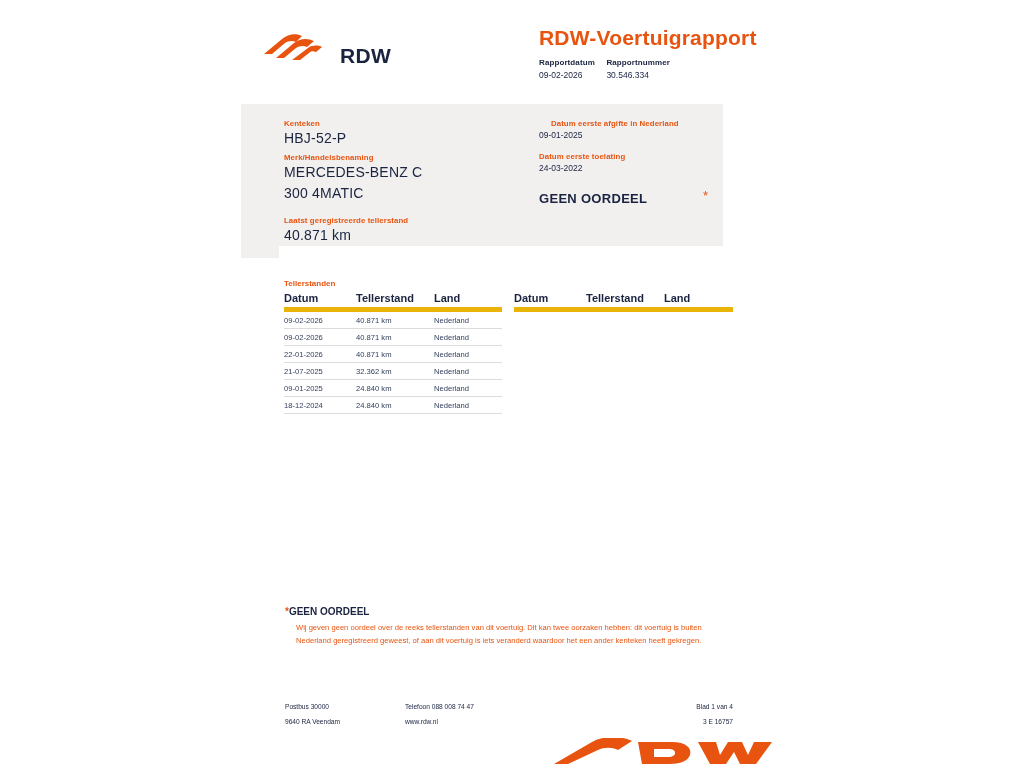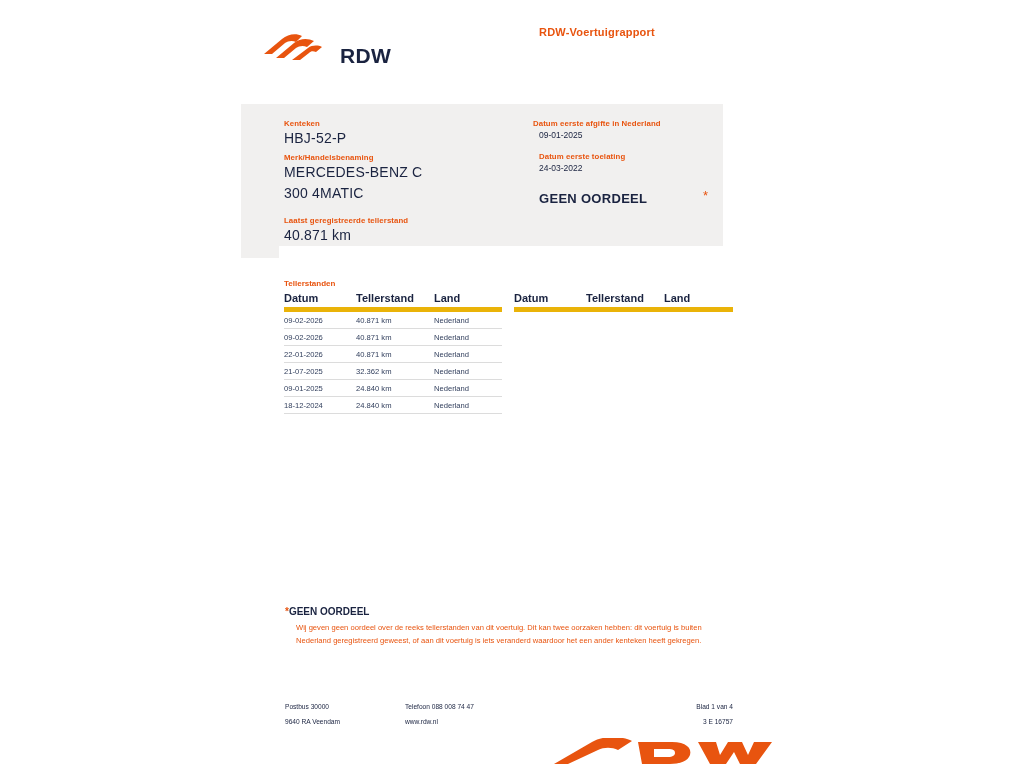--- a/index.html
+++ b/index.html
@@ -43,21 +43,21 @@
     top: 22px;
     font-size: 21px;
     font-weight: bold;
     letter-spacing: 0.3px;
     color: #1a2340;
   }
   .report-title {
     position: absolute;
     left: 539px;
     top: 26px;
-    font-size: 11px;
+    font-size: 21px;
     font-weight: bold;
     color: #e8540f;
     letter-spacing: 0.2px;
   }
   .meta {
     position: absolute;
     left: 539px;
     top: 58px;
     width: 300px;
     font-size: 8.5px;
@@ -226,35 +226,45 @@
     <svg class="logo-mark" viewBox="0 0 68 34">
       <path d="M2 24 L20 9 C26 4 34 3 40 6 L34 12 C30 10 26 11 23 13 L10 24 Z" fill="#e8540f"></path>
       <path d="M14 28 L32 13 C38 8 46 8 52 11 L45 17 C41 15 37 16 34 18 L22 28 Z" fill="#e8540f"></path>
       <path d="M30 30 L46 18 C50 15 56 15 60 17 L54 22 C51 21 49 21 47 23 L38 30 Z" fill="#e8540f"></path>
     </svg>
     <div class="logo-text">RDW</div>
   </div>
 
   <div class="report-title">RDW-Voertuigrapport</div>
 
+  <div class="meta">
+    <div class="col c1">
+      <span class="lbl">Rapportdatum</span>
+      <span class="val">09-02-2026</span>
+    </div>
+    <div class="col c2">
+      <span class="lbl">Rapportnummer</span>
+      <span class="val">30.546.334</span>
+    </div>
+  </div>
 
   <div class="panel">
     <div class="tail"></div>
 
     <div class="p-label" style="left:43px; top:15px;">Kenteken</div>
     <div class="p-value-lg" style="left:43px; top:26px;">HBJ-52-P</div>
 
     <div class="p-label" style="left:43px; top:49px;">Merk/Handelsbenaming</div>
     <div class="p-value-lg" style="left:43px; top:60px;">MERCEDES-BENZ C</div>
     <div class="p-value-lg" style="left:43px; top:81px;">300 4MATIC</div>
 
     <div class="p-label" style="left:43px; top:112px;">Laatst geregistreerde tellerstand</div>
     <div class="p-value-lg" style="left:43px; top:123px;">40.871 km</div>
 
-    <div class="p-label" style="left:292px; top:15px;">Datum eerste afgifte in Nederland</div>
+    <div class="p-label" style="left:310px; top:15px;">Datum eerste afgifte in Nederland</div>
     <div class="p-value-sm" style="left:298px; top:26px;">09-01-2025</div>
 
     <div class="p-label" style="left:298px; top:48px;">Datum eerste toelating</div>
     <div class="p-value-sm" style="left:298px; top:59px;">24-03-2022</div>
   </div>
 
   <div class="verdict">GEEN OORDEEL</div>
   <div class="verdict-star">*</div>
 
   <div class="table-title">Tellerstanden</div>

